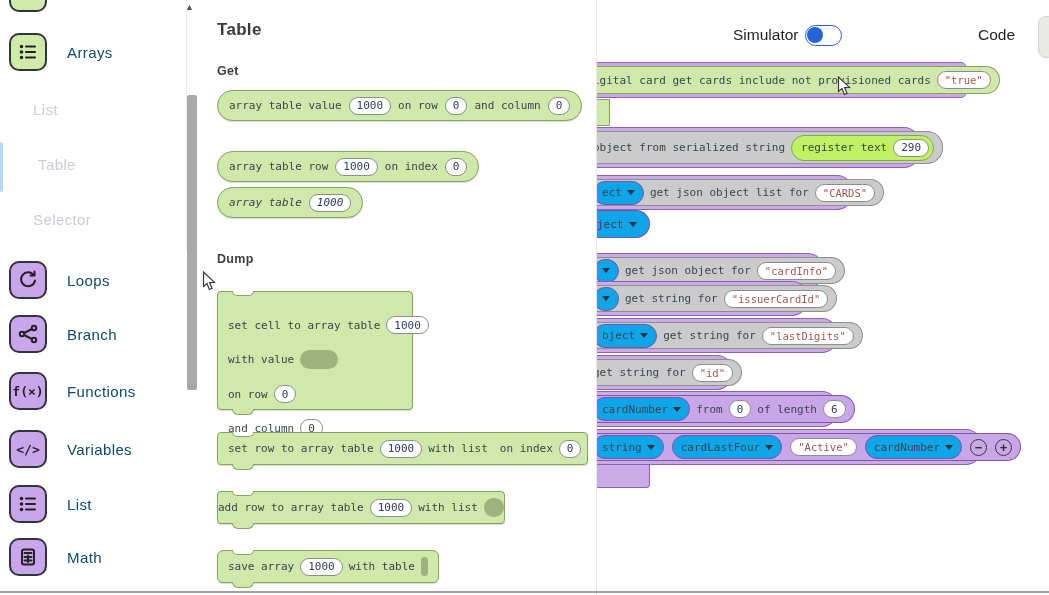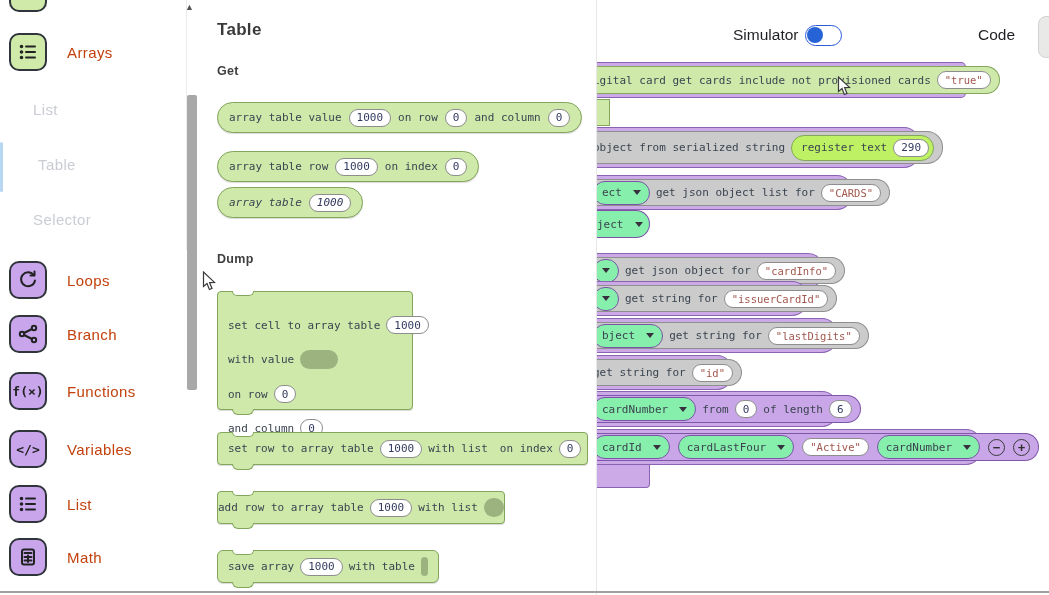--- a/index.html
+++ b/index.html
@@ -6,21 +6,21 @@
   html,body { width:1049px; height:595px; overflow:hidden; background:#fff;
     font-family:"Liberation Sans", sans-serif; }
   .app { position:relative; width:1049px; height:595px; background:#fff; }
 
   
   .sidebar { position:absolute; left:0; top:0; width:165px; height:595px; background:#fff; }
   .icon-box { position:absolute; width:38px; height:38px; border:2px solid #2f353b;
     border-radius:10px; display:flex; align-items:center; justify-content:center; }
   .icon-box.green { background:#cfeaa9; }
   .icon-box.purple { background:#c9a6ec; }
-  .side-label { position:absolute; left:67px; font-size:15px; color:#c2410c; letter-spacing:.4px; }
+  .side-label { position:absolute; left:67px; font-size:15px; color:#0c4a6e; letter-spacing:.4px; }
   .sub-label { position:absolute; left:36px; font-size:15px; color:#c9ccd3; letter-spacing:.4px; }
   .sel-indicator { position:absolute; left:0; top:142px; width:3px; height:50px; background:#b8d7f3; border-radius:2px; }
   .glyph-txt { font-size:13px; font-weight:bold; color:#222; font-family:"DejaVu Sans Mono", monospace; }
 
   
   .flyout { position:absolute; left:165px; top:0; width:432px; height:595px; background:#fff;
     border-right:1px solid #e7e7e7; }
   .fly-divider { position:absolute; left:21px; top:0; width:1px; height:250px; background:#ececec; }
   .fly-title { position:absolute; left:52px; top:20px; font-size:17px; font-weight:bold; color:#3a3a3a; letter-spacing:.3px; }
   .fly-section { position:absolute; left:52px; font-size:12.5px; font-weight:bold; color:#3f3f3f; letter-spacing:.3px; }
@@ -49,21 +49,21 @@
   .canvas { position:absolute; left:597px; top:0; width:452px; height:595px; overflow:hidden; background:#fff; }
   .crow { position:absolute; display:flex; }
   .pwrap { display:flex; align-items:center; background:#cbaae7; border:1.5px solid #8a63b3;
     border-left:none; padding:3px 4px 3px 0; width:100%; }
   .gblk { display:flex; align-items:center; gap:6px; background:#cbcbcb; border:1.5px solid #8f8f8f;
     border-left:none; border-radius:0 16px 16px 0; height:27px; padding:0 8px 0 4px; flex:1; }
   .gnblk { display:flex; align-items:center; gap:6px; background:#cfe9ab; border:1.5px solid #83a65c;
     border-left:none; border-radius:0 16px 16px 0; height:28px; padding:0 8px 0 4px; flex:1; }
   .pblk { display:flex; align-items:center; gap:6px; background:#c9a6e8; border:1.5px solid #7e57a8;
     border-left:none; border-radius:0 16px 16px 0; height:28px; padding:0 8px 0 4px; flex:1; }
-  .ddpill { display:inline-flex; align-items:center; gap:11px; background:#86efac;
+  .ddpill { display:inline-flex; align-items:center; gap:5px; background:#0ea5e9;
     border:1.5px solid #7b52a8; border-radius:13px; height:24px; padding:0 8px; }
   .dd-arrow { width:0; height:0; border-left:4px solid transparent; border-right:4px solid transparent;
     border-top:5px solid #37313f; }
   .gn-oval { display:inline-flex; align-items:center; gap:6px; background:#bef264;
     border:1.5px solid #83a65c; border-radius:14px; height:26px; padding:2px 4px 2px 9px; }
   .circle-btn { display:inline-flex; align-items:center; justify-content:center; width:17px; height:17px;
     border:1.6px solid #3a3a3a; border-radius:50%; color:#2e2e2e; font-size:13px; font-weight:bold;
     line-height:1; background:transparent; }
 
   
@@ -177,21 +177,21 @@
   </nav>
 
   <section class="flyout">
     <div class="fly-divider"></div>
     <span class="scroll-up">▲</span>
     <div class="fly-scrollbar"></div>
 
     <h1 class="fly-title">Table</h1>
     <h2 class="fly-section" style="top:64px;">Get</h2>
 
-    <div class="fly-pill" style="left:52px; top:102px;">
+    <div class="fly-pill" style="left:52px; top:90px;">
       <span class="blktext">array table value</span>
       <span class="oval">
           <span class="num">1000</span>
         </span>
       <span class="blktext">on row</span>
       <span class="oval">
           <span class="num">0</span>
         </span>
       <span class="blktext">and column</span>
       <span class="oval">
@@ -414,21 +414,21 @@
               <span class="num">6</span>
             </span>
         </div>
       </div>
     </div>
 
     <div class="crow" style="left:-8px; top:429px; width:393px;">
       <div class="pwrap" style="border-radius:0 16px 16px 0;">
         <div class="pblk" style="gap:8px;">
           <span class="ddpill">
-            <span class="blktext">cardId</span>
+            <span class="blktext">string</span>
             <span class="dd-arrow"></span>
           </span>
           <span class="ddpill">
             <span class="blktext">cardLastFour</span>
             <span class="dd-arrow"></span>
           </span>
           <span class="oval">
               <span class="str">"Active"</span>
             </span>
           <span class="ddpill">

